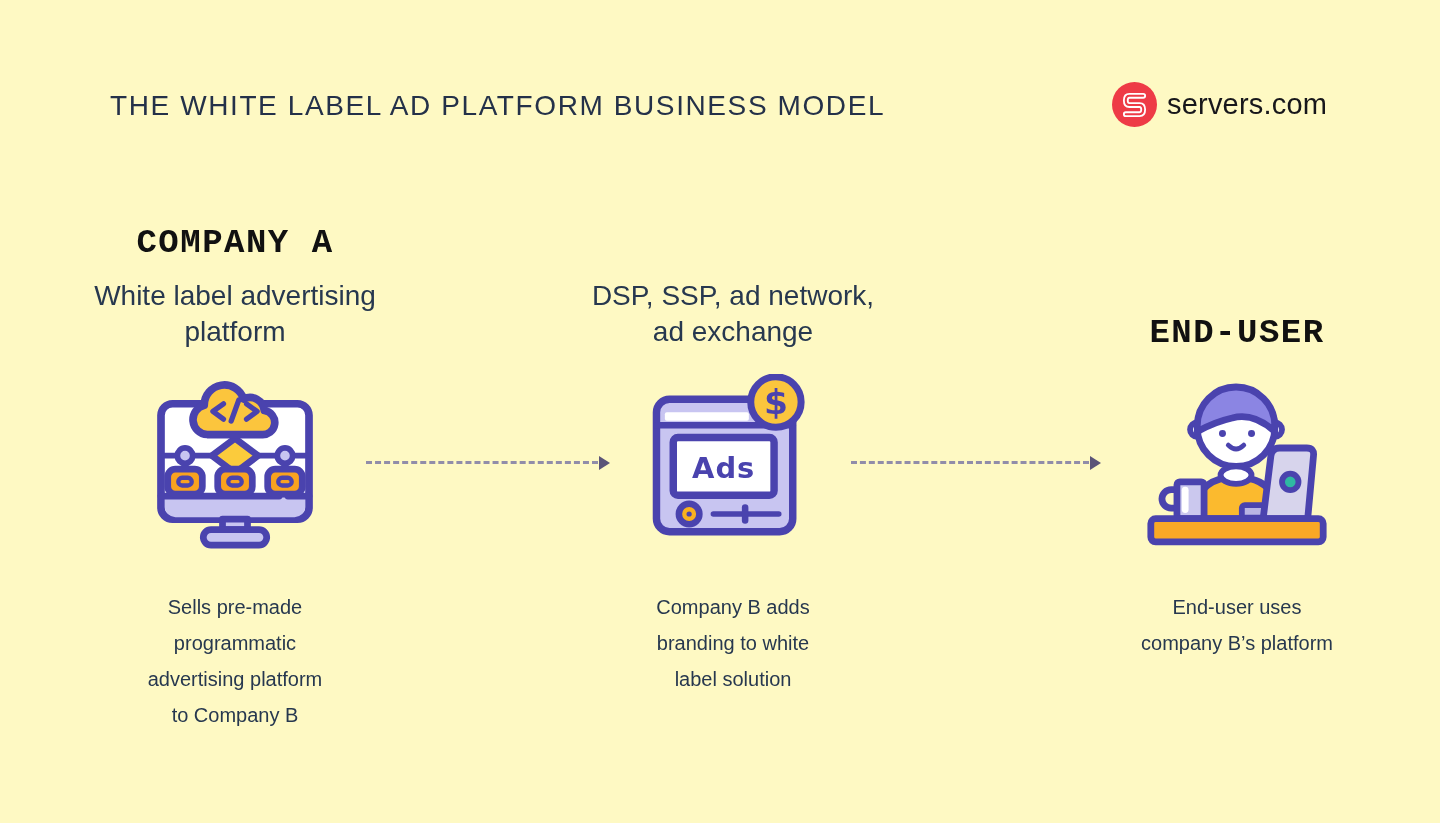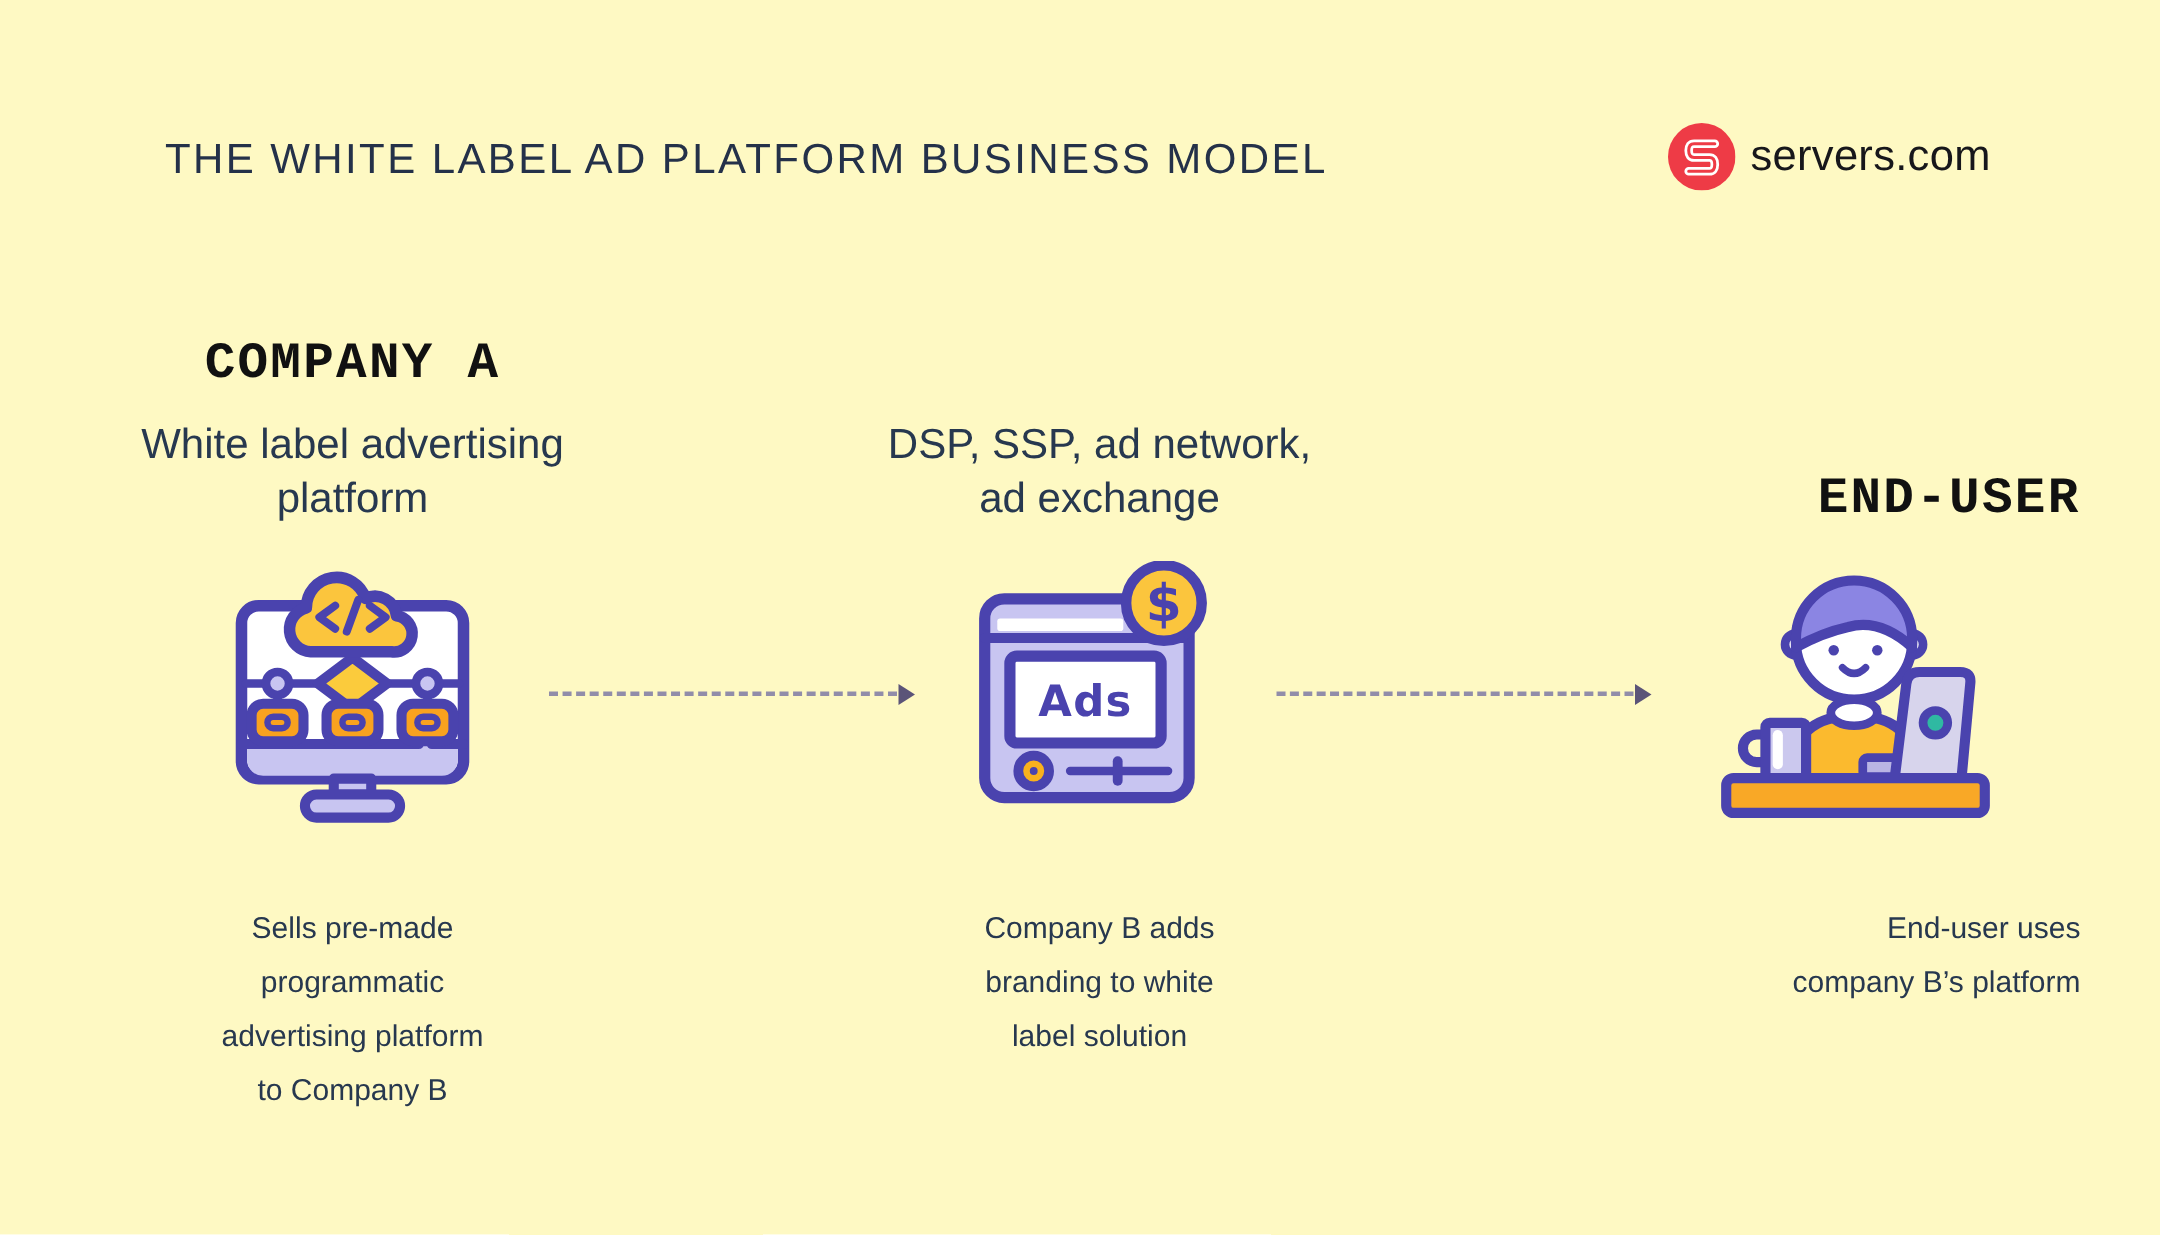--- a/index.html
+++ b/index.html
@@ -7,31 +7,31 @@
               font-family:"Liberation Sans", sans-serif; }
   .canvas { position:relative; width:1440px; height:823px; background:#fef9c3; }
 
   .title { position:absolute; left:110px; top:90px; font-size:28px; font-weight:500;
            letter-spacing:1.6px; color:#243149; white-space:nowrap; }
 
   .brand { position:absolute; left:1112px; top:82px; display:flex; align-items:center; gap:10px;justify-content:space-between; }
   .brand-name { font-size:29px; color:#17171b; font-weight:500; letter-spacing:0.2px; }
 
   .col { position:absolute; top:0; width:300px; height:823px; text-align:center; }
-  #col-a { left:85px; }  #col-b { left:583px; }  #col-e { left:1087px;text-align:right; }
+  #col-a { left:85px; }  #col-b { left:583px; }  #col-e { left:1087px; }
 
   .heading { position:absolute; top:224px; width:100%; font-size:34px; font-weight:bold;
              color:#111111; letter-spacing:1.5px;font-family:Liberation Mono, monospace; }
   #col-e .heading { top:314px; }
 
   .subtitle { position:absolute; top:278px; width:100%; font-size:28px; line-height:36px;
               color:#27384F; white-space:pre-line; }
 
   .description { position:absolute; top:589px; width:100%; font-size:20px; line-height:36px;
-                 color:#27384F; white-space:pre-line;margin-top:12px; }
+                 color:#27384F; white-space:pre-line; }
 
   .icon-wrap { position:absolute; left:50%; transform:translateX(-50%); }
   #col-a .icon-wrap { top:371px; }
   #col-b .icon-wrap { top:374px; }
   #col-e .icon-wrap { top:381px; }
 
   .arrow { position:absolute; top:455px; height:16px; }
   #arrow-1 { left:366px; width:244px; }
   #arrow-2 { left:851px; width:250px; }
   .arrow-line { position:absolute; left:0; right:12px; top:6px; border-top:3px dashed #918DA9; }

